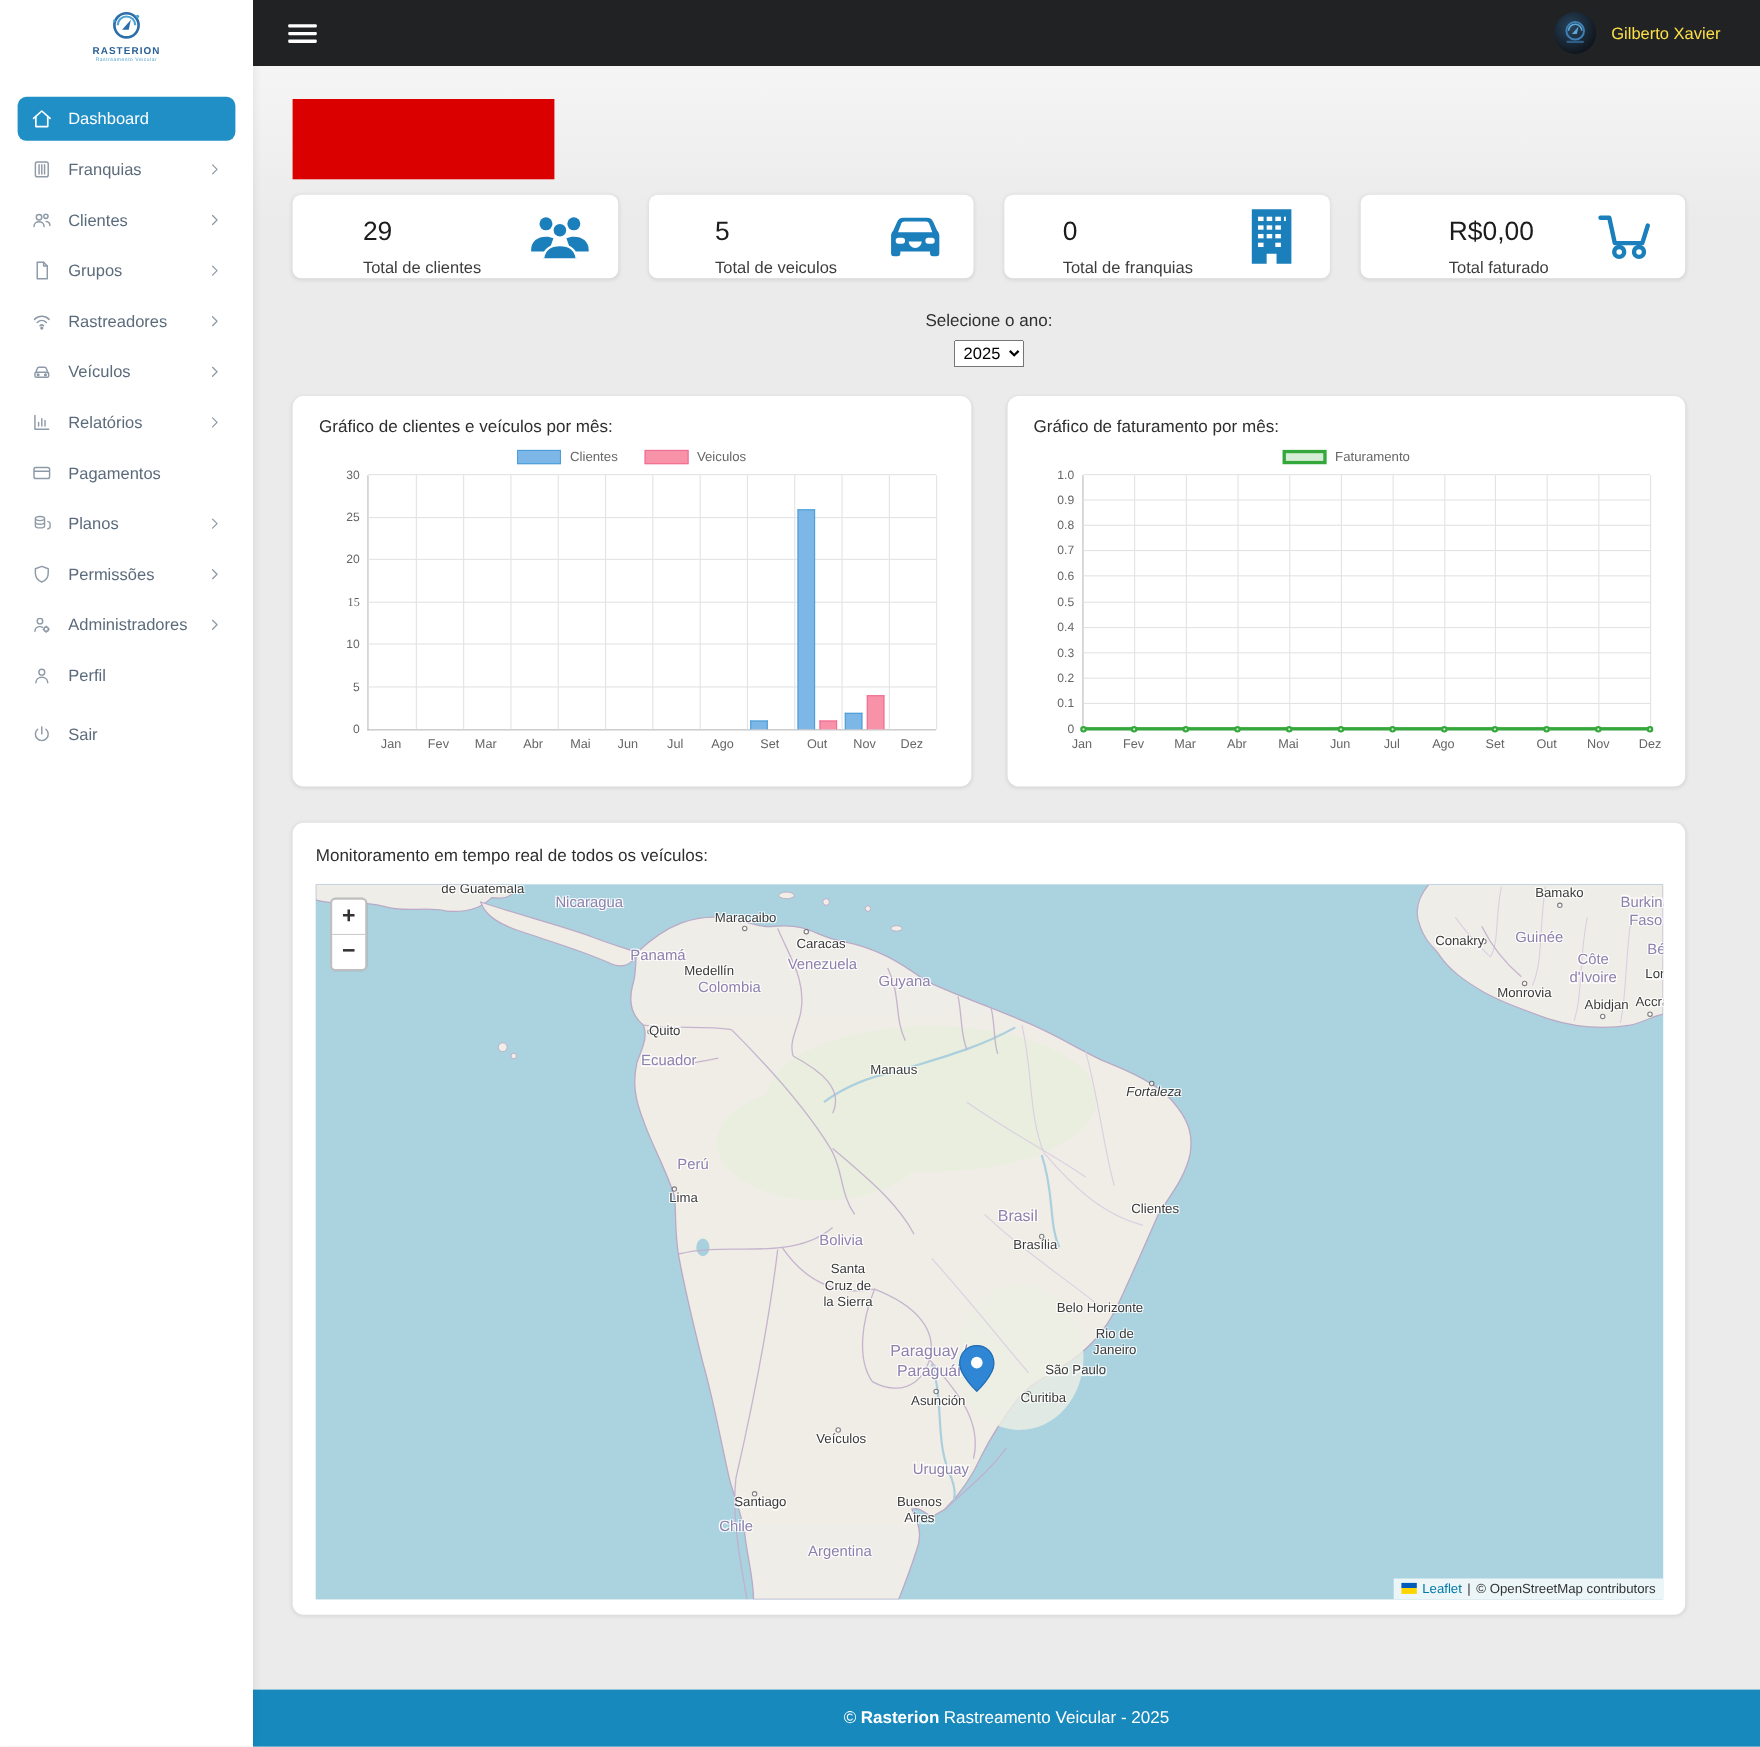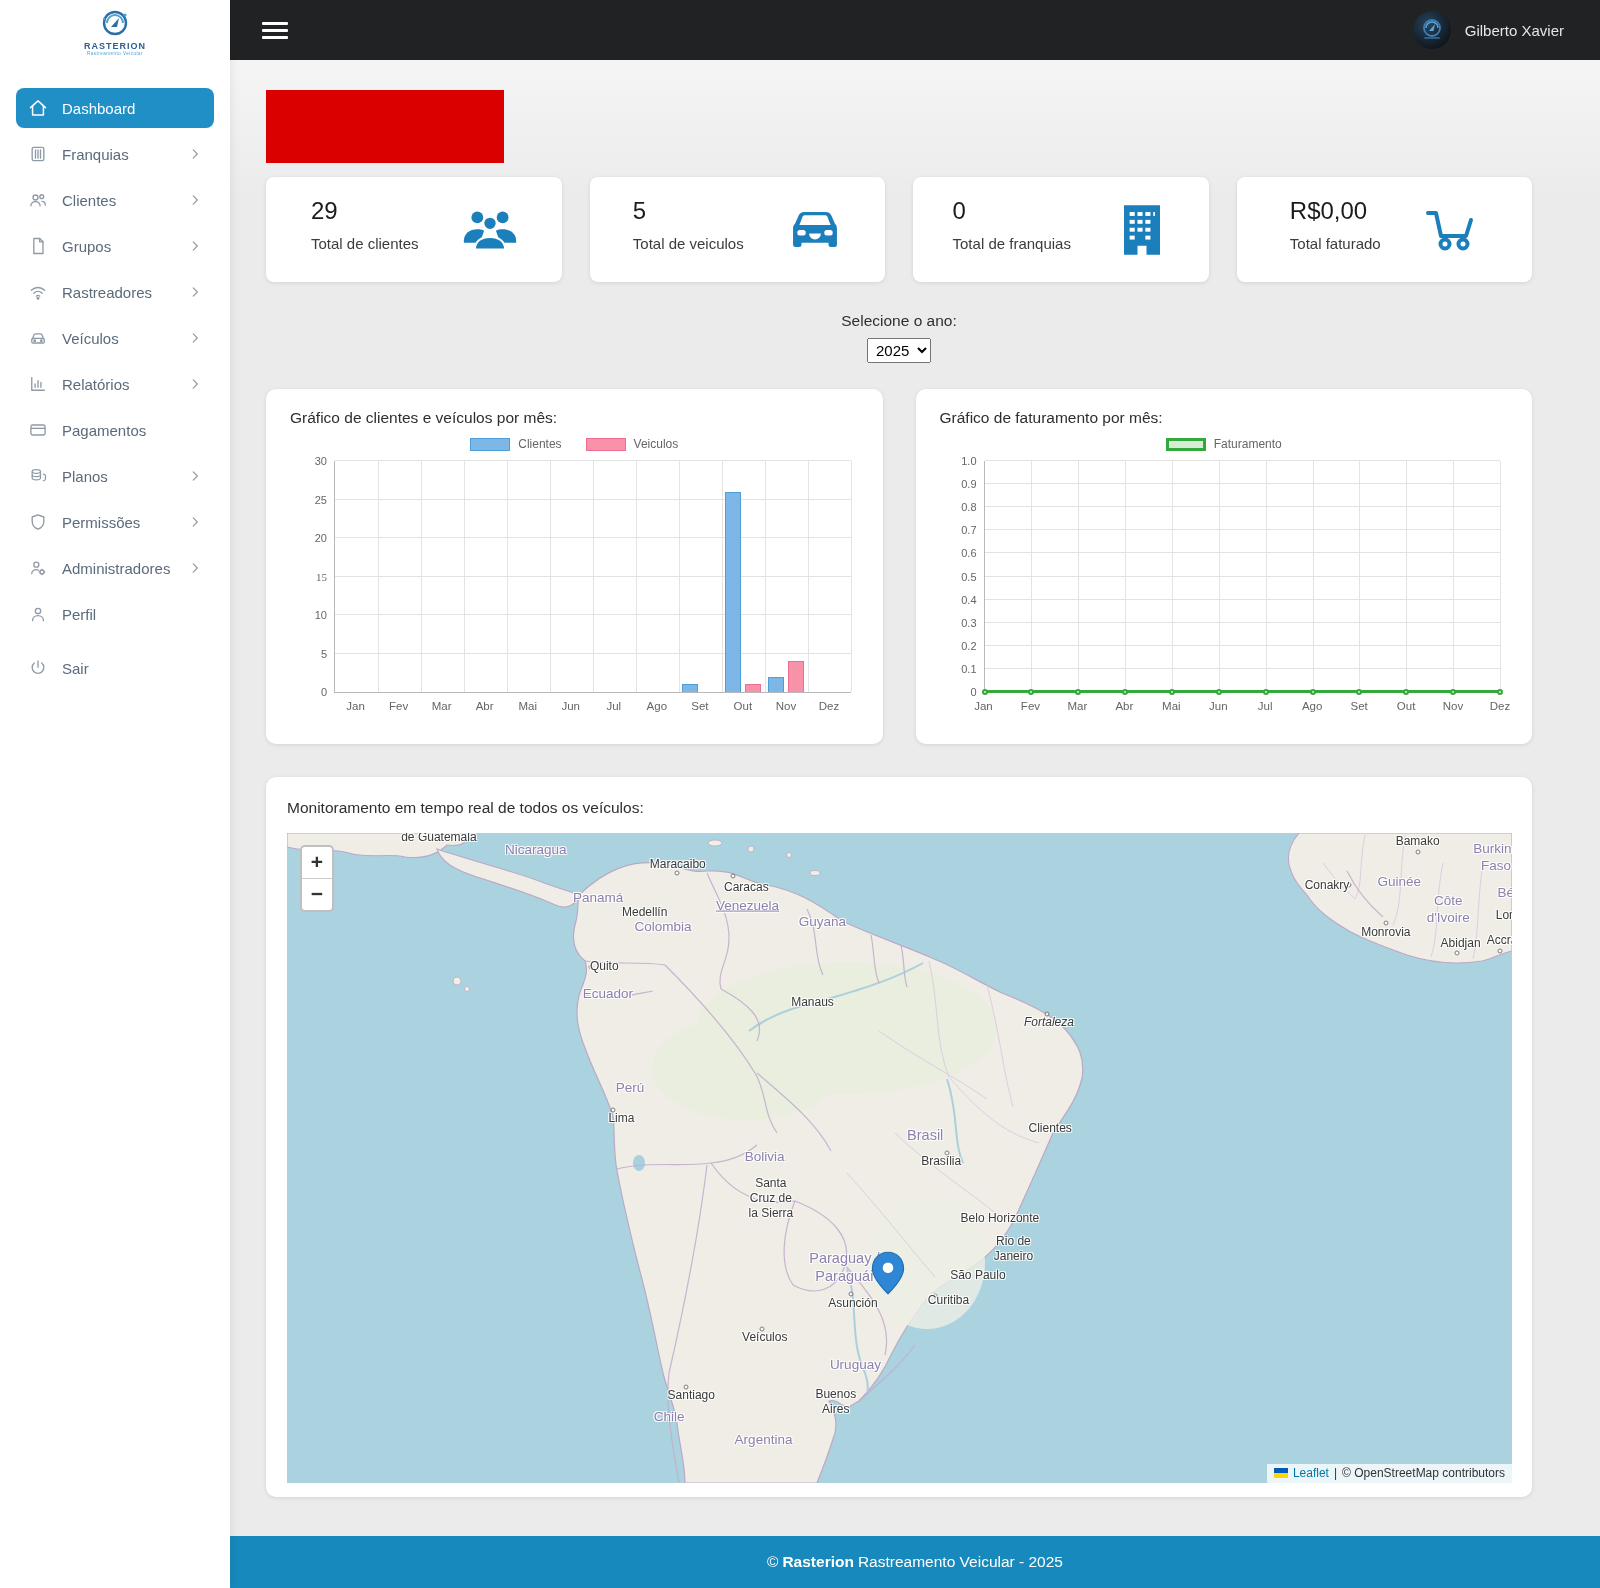--- a/index.html
+++ b/index.html
@@ -20,29 +20,29 @@
   .nav-icon svg { width:20px; height:20px; display:block; }
   .nav-label { flex:1; }
   .nav-chevron { width:14px; height:14px; color:#8E9AA7; }
   .nav-chevron svg { width:14px; height:14px; display:block; }
 
   
   .main { flex:1; display:flex; flex-direction:column; height:1588px; }
   .topbar { height:60px; background:#202224; display:flex; align-items:center; padding:0 36px 0 32px; flex-shrink:0; }
   .burger { width:26px; cursor:pointer; }
   .burger span { display:block; height:3px; background:#fff; border-radius:1px; margin:4px 0; }
-  .user { margin-left:auto; display:flex; align-items:center; gap:14px; color:#e5e5e5; font-size:15px; cursor:pointer; }
+  .user { margin-left:auto; display:flex; align-items:center; gap:14px; color:#fde047; font-size:15px; cursor:pointer; }
   .avatar { width:38px; height:38px; border-radius:50%; background:radial-gradient(circle at 40% 35%, #27455e, #10151c 75%); display:flex; align-items:center; justify-content:center; }
 
   .content { flex:1; padding:30px 68px 0 36px; background:linear-gradient(#F5F5F6, #EBEBEB 140px); overflow:hidden; }
   .red-box { width:238px; height:73px; background:#DB0000; margin-bottom:14px; }
 
   
   .stat-cards { display:grid; grid-template-columns:repeat(4,1fr); gap:28px; margin-bottom:30px; }
-  .stat-card { background:#fff; border-radius:8px; height:105px; padding:20px 26px; display:flex; justify-content:center; box-shadow:0 1px 4px rgba(0,0,0,.10);gap:44px; }
+  .stat-card { background:#fff; border-radius:8px; height:76px; padding:20px 26px; display:flex; justify-content:flex-end; box-shadow:0 1px 4px rgba(0,0,0,.10);gap:44px; }
   .stat-value { font-size:24px; color:#1C1C1C; margin-bottom:10px; }
   .stat-label { font-size:15px; color:#3C3C3C; }
   .stat-icon { width:54px; color:#1B7FBB; align-self:center; }
   .stat-icon svg { width:54px; display:block; }
 
   .year-row { display:flex; align-items:center; gap:8px; font-size:15.5px; color:#2F2F2F; margin-bottom:26px;flex-direction:column; }
   .year-row select { font-size:15px; font-family:"Liberation Sans",sans-serif; padding:2px 4px; }
 
   
   .charts-row { display:grid; grid-template-columns:1fr 1fr; gap:33px; margin-bottom:33px; }
@@ -594,21 +594,21 @@
             <a class="leaflet-link">Leaflet</a>
             <span>|</span>
             <span>© OpenStreetMap contributors</span>
           </div>
         <span class="map-label city" style="left: 12.4%; top: 0.6%;">de Guatemala</span>
             <span class="map-label country" style="left: 20.3%; top: 2.6%;">Nicaragua</span>
             <span class="map-label country" style="left: 25.4%; top: 10%;">Panamá</span>
             <span class="map-label city" style="left: 31.9%; top: 4.8%;">Maracaibo</span>
             <span class="map-label city" style="left: 37.5%; top: 8.3%;">Caracas</span>
             <span class="map-label city" style="left: 29.2%; top: 12.2%;">Medellín</span>
-            <span class="map-label country" style="left: 37.6%; top: 11.3%; text-decoration: underline;">Venezuela</span>
+            <span class="map-label country" style="left: 37.6%; top: 11.3%;">Venezuela</span>
             <span class="map-label country" style="left: 30.7%; top: 14.5%;">Colombia</span>
             <span class="map-label country" style="left: 43.7%; top: 13.7%;">Guyana</span>
             <span class="map-label city" style="left: 25.9%; top: 20.5%;">Quito</span>
             <span class="map-label country" style="left: 26.2%; top: 24.8%;">Ecuador</span>
             <span class="map-label city" style="left: 42.9%; top: 26%;">Manaus</span>
             <span class="map-label city" style="left: 62.2%; top: 29.1%; font-style: italic;">Fortaleza</span>
             <span class="map-label country" style="left: 28%; top: 39.2%;">Perú</span>
             <span class="map-label city" style="left: 27.3%; top: 43.8%;">Lima</span>
             <span class="map-label country big" style="left: 52.1%; top: 46.5%;">Brasil</span>
             <span class="map-label city" style="left: 62.3%; top: 45.4%;">Clientes</span>

